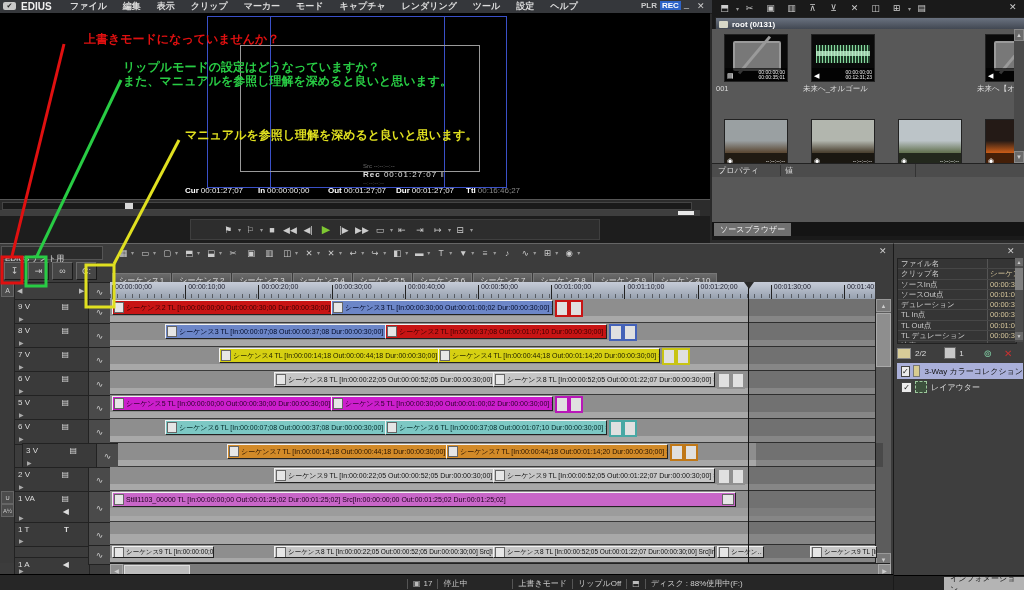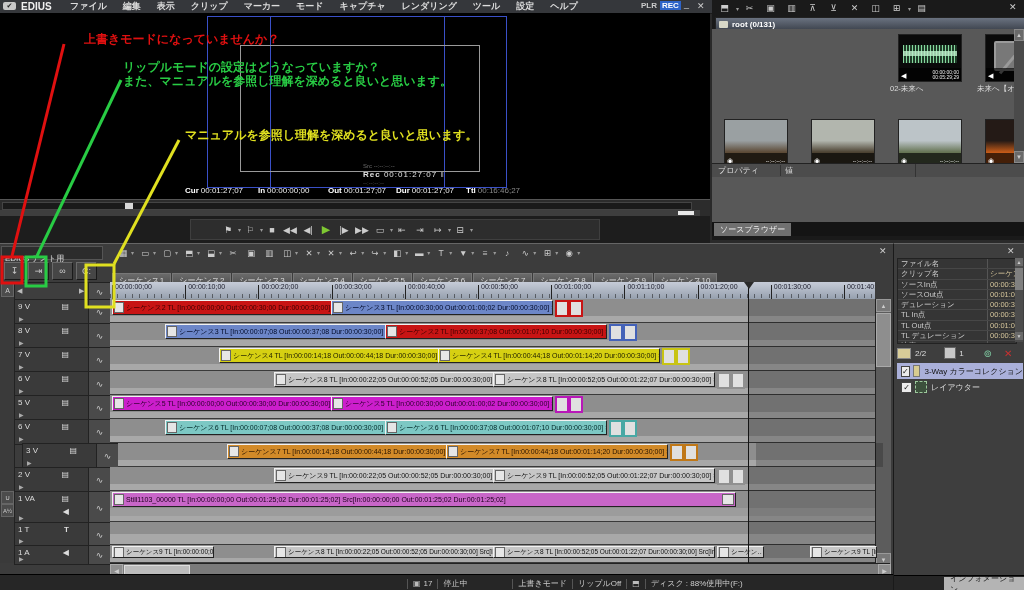--- a/index.html
+++ b/index.html
@@ -130,33 +130,47 @@
         <div class="btn" style="width: 15px; height: 13px; margin: 0px 3px; font-size: 9px; background: none;">⊞</div>
         <span class="caret">▾</span>
         <div class="btn" style="width: 15px; height: 13px; margin: 0px 3px; font-size: 9px; background: none;">▤</div>
       </div>
     <span class="abs" style="left:297px;top:2px;font-size:9px;color:#ccc;">✕</span>
     <div class="abs flex" style="left:3px;top:17px;width:309px;height:12px;background:linear-gradient(#6a7280,#3e444e);border:1px solid #222;">
       <span style="width:9px;height:7px;background:#d8d8c8;margin:0 4px 0 3px;border-radius:1px;"></span>
       <span style="font-size:8px;font-weight:bold;color:#fff;">root (0/131)</span>
     </div>
     <div class="abs" id="bin-grid" style="left:0;top:29px;width:302px;height:134px;background:#585858;overflow:hidden;">
-        <div style="position: absolute; left: 176px; top: 5px; width: 84px; height: 64px;">
+        <div style="position: absolute; left: 2px; top: 5px; width: 84px; height: 64px;">
+          <div class="thumb">
+            <div style="position: absolute; left: 8px; top: 6px; width: 44px; height: 26px; background: rgb(120, 120, 120); border: 2px solid rgb(154, 154, 154); border-radius: 2px;"></div>
+            <div style="position: absolute; left: 28px; top: -4px; width: 3px; height: 48px; background: rgb(154, 154, 154); transform: rotate(40deg);"></div>
+            <div class="thumb-bar">
+              <span style="font-size: 7px; color: rgb(255, 255, 255); margin: 0px 2px 1px;">▤</span>
+              <div style="margin-left: auto; text-align: right; line-height: 5px; padding: 1px 2px;">
+                <div style="font-size: 5px; color: rgb(238, 238, 238);">00:00:00;00</div>
+                <div style="font-size: 5px; color: rgb(238, 238, 238);">00:00:35;01</div>
+              </div>
+            </div>
+          </div>
+          <div class="bin-label">001</div>
+        </div>
+        <div style="position: absolute; left: 89px; top: 5px; width: 84px; height: 64px;">
           <div class="thumb">
             <div style="position: absolute; left: 4px; top: 10px; width: 54px; height: 18px; background: repeating-linear-gradient(90deg, rgb(134, 216, 158) 0px, rgb(134, 216, 158) 1px, rgb(30, 56, 38) 1px, rgb(30, 56, 38) 3px);"></div>
             <div style="position: absolute; left: 4px; top: 16px; width: 54px; height: 5px; background: rgb(190, 240, 204); opacity: 0.8;"></div>
             <div class="thumb-bar">
               <span style="font-size: 7px; color: rgb(255, 255, 255); margin: 0px 2px 1px;">◀</span>
               <div style="margin-left: auto; text-align: right; line-height: 5px; padding: 1px 2px;">
                 <div style="font-size: 5px; color: rgb(238, 238, 238);">00:00:00;00</div>
-                <div style="font-size: 5px; color: rgb(238, 238, 238);">00:05:29;29</div>
+                <div style="font-size: 5px; color: rgb(238, 238, 238);">00:12:31;23</div>
               </div>
             </div>
           </div>
-          <div class="bin-label">02-未来へ</div>
+          <div class="bin-label">未来へ_オルゴール</div>
         </div>
         <div style="position: absolute; left: 263px; top: 5px; width: 84px; height: 64px;">
           <div class="thumb">
             <div style="position: absolute; left: 8px; top: 6px; width: 44px; height: 26px; background: rgb(120, 120, 120); border: 2px solid rgb(154, 154, 154); border-radius: 2px;"></div>
             <div style="position: absolute; left: 28px; top: -4px; width: 3px; height: 48px; background: rgb(154, 154, 154); transform: rotate(40deg);"></div>
             <div class="thumb-bar">
               <span style="font-size: 7px; color: rgb(255, 255, 255); margin: 0px 2px 1px;">◀</span>
             </div>
           </div>
           <div class="bin-label">未来へ【オルゴール】</div>
@@ -517,21 +531,21 @@
             <span class="hdr-label">1 T</span>
             <span class="expand">▶</span>
             <span class="trk-icon" style="font-weight: bold;">T</span>
           </div>
           <div class="ripple-cell" style="top: 0px; height: 23px;">∿</div>
           <div style="position: absolute; left: 110px; top: 0px; width: 765px; height: 12px; background: rgb(142, 142, 142); border-bottom: 1px solid rgb(90, 90, 90);"></div>
           <div style="position: absolute; left: 110px; top: 12px; width: 765px; bottom: 0px; background: rgb(168, 168, 168); border-bottom: 1px solid rgb(58, 58, 58);"></div>
           <div class="abs overlay-dark" style="left: 748px;"></div>
         </div>
         <div style="position: absolute; left: 0px; top: 246px; width: 875px; height: 18px;">
-          <div style="position: absolute; left: 14px; top: 0px; width: 74px; height: 18px; background: rgb(58, 58, 58); border: 1px solid rgb(34, 34, 34);">
+          <div style="position: absolute; left: 14px; top: 12px; width: 74px; height: 18px; background: rgb(58, 58, 58); border: 1px solid rgb(34, 34, 34);">
             <span class="hdr-label">1 A</span>
             <span class="expand">▶</span>
             <span class="trk-icon">◀</span>
           </div>
           <div class="ripple-cell" style="top: 0px; height: 18px;">∿</div>
           <div style="position: absolute; left: 110px; top: 0px; width: 765px; height: 13px; background: rgb(142, 142, 142); border-bottom: 1px solid rgb(90, 90, 90);">
             <div class="clip" style="left: 2px; width: 100px; background: rgb(198, 198, 198); color: rgb(16, 16, 16); height: 10px; line-height: 10px; font-size: 6.5px;">
               <span class="numbox"></span>
               <span style="white-space: nowrap; overflow: hidden;">シーケンス9  TL [In:00:00:00;00 (</span>
             </div>

